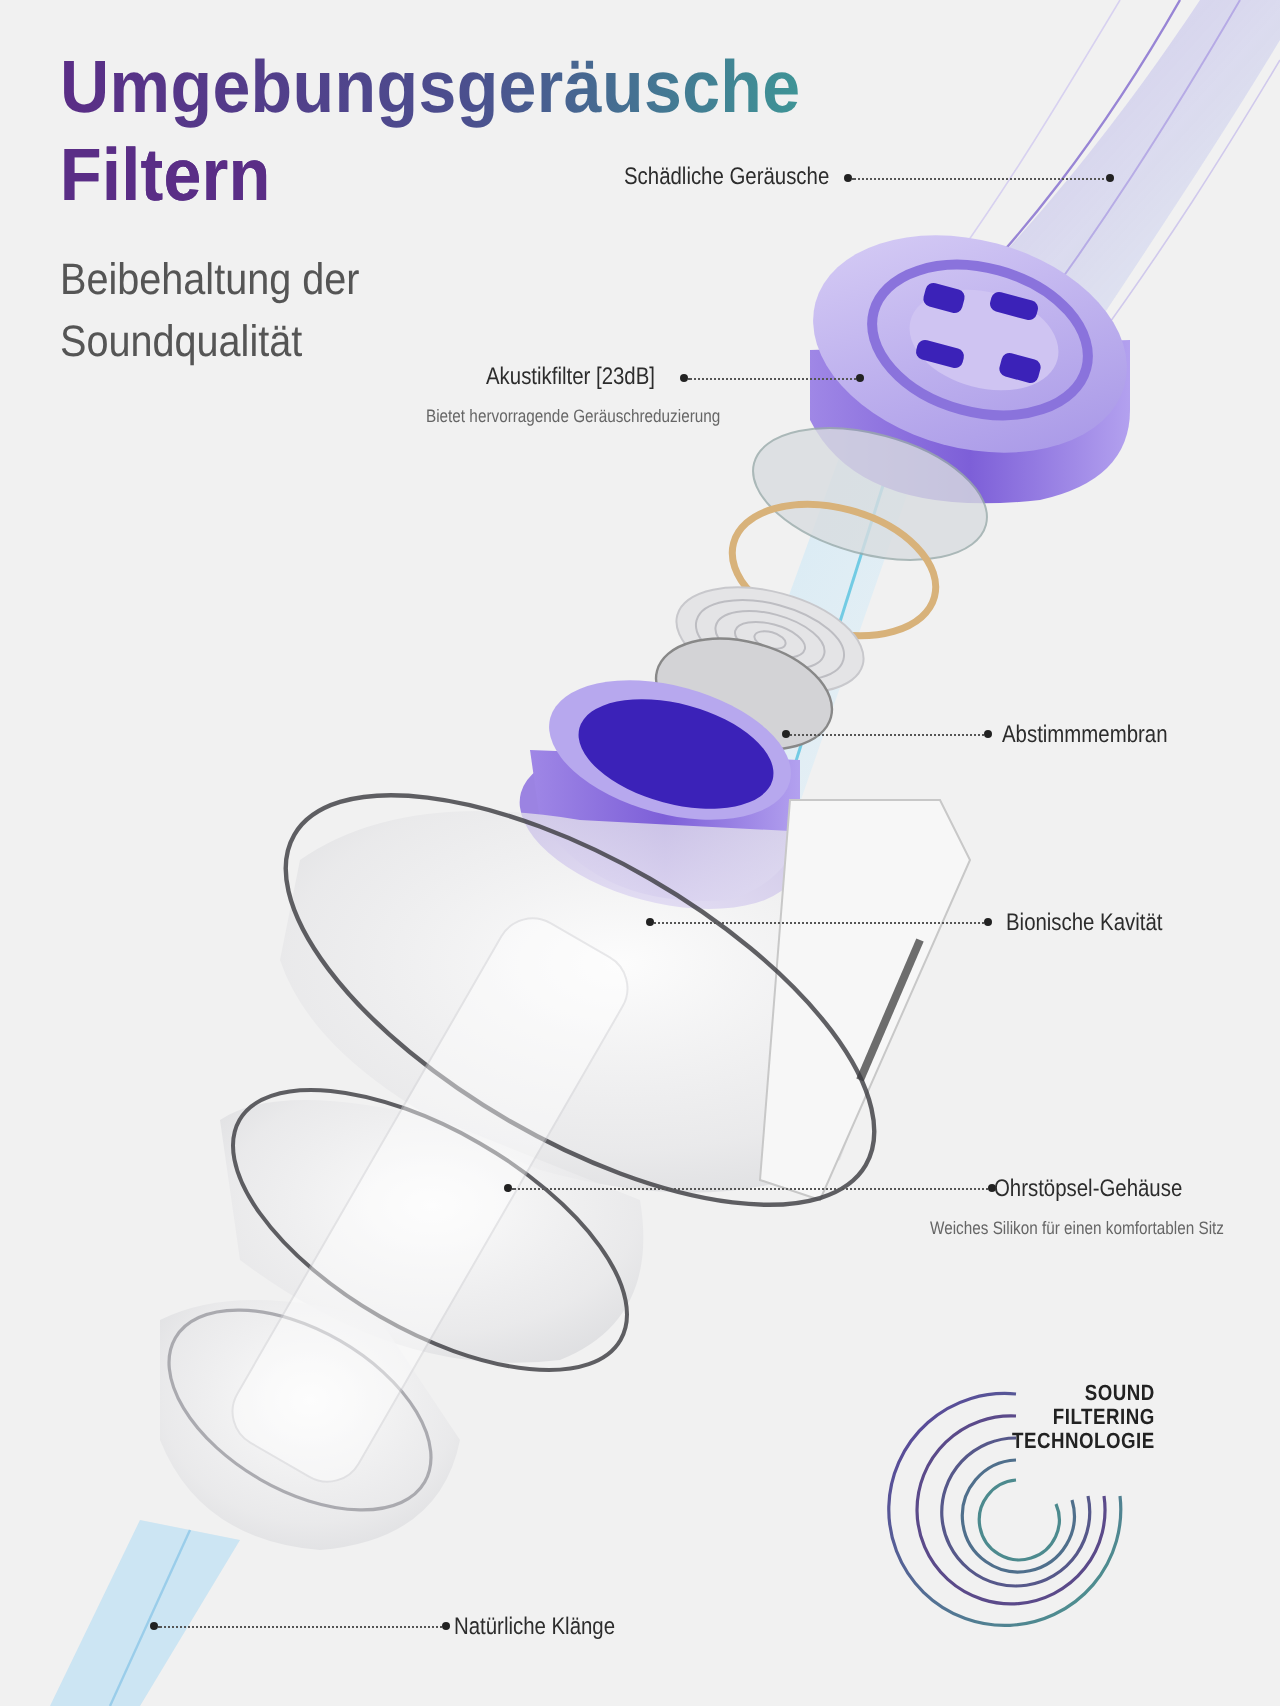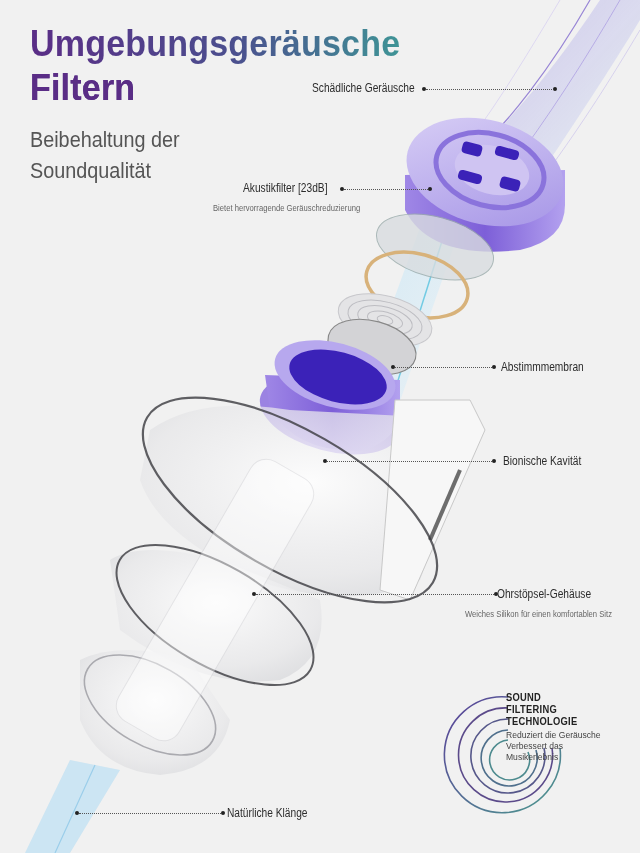--- a/index.html
+++ b/index.html
@@ -200,25 +200,20 @@
       <path d="M68,31 A37,37 0 1 0 104,60" fill="none" stroke="#56588a" stroke-width="1.6"></path>
       <path d="M68,42 A28,28 0 1 0 96,62" fill="none" stroke="#4f6f8c" stroke-width="1.6"></path>
       <path d="M68,52 A20,20 0 1 0 88,64" fill="none" stroke="#4c8a8e" stroke-width="1.6"></path>
       <defs>
         <linearGradient id="arcGrad" x1="0" y1="0" x2="1" y2="1">
           <stop offset="0" stop-color="#5b3f9a"></stop>
           <stop offset="1" stop-color="#4c9a8e"></stop>
         </linearGradient>
       </defs>
     </svg>
-    <div class="abs" style="left:66px;top:3px;">
+    <div class="abs" style="left:66px;top:3px;text-align:right;">
       <div class="tech-title">SOUND</div>
       <div class="tech-title">FILTERING</div>
       <div class="tech-title">TECHNOLOGIE</div>
     </div>
-    <div class="abs" style="left:66px;top:41px;">
-      <div class="tech-desc">Reduziert die Geräusche</div>
-      <div class="tech-desc">Verbessert das</div>
-      <div class="tech-desc">Musikerlebnis</div>
-    </div>
   </div>
 
 </div>
 
 </body></html>

